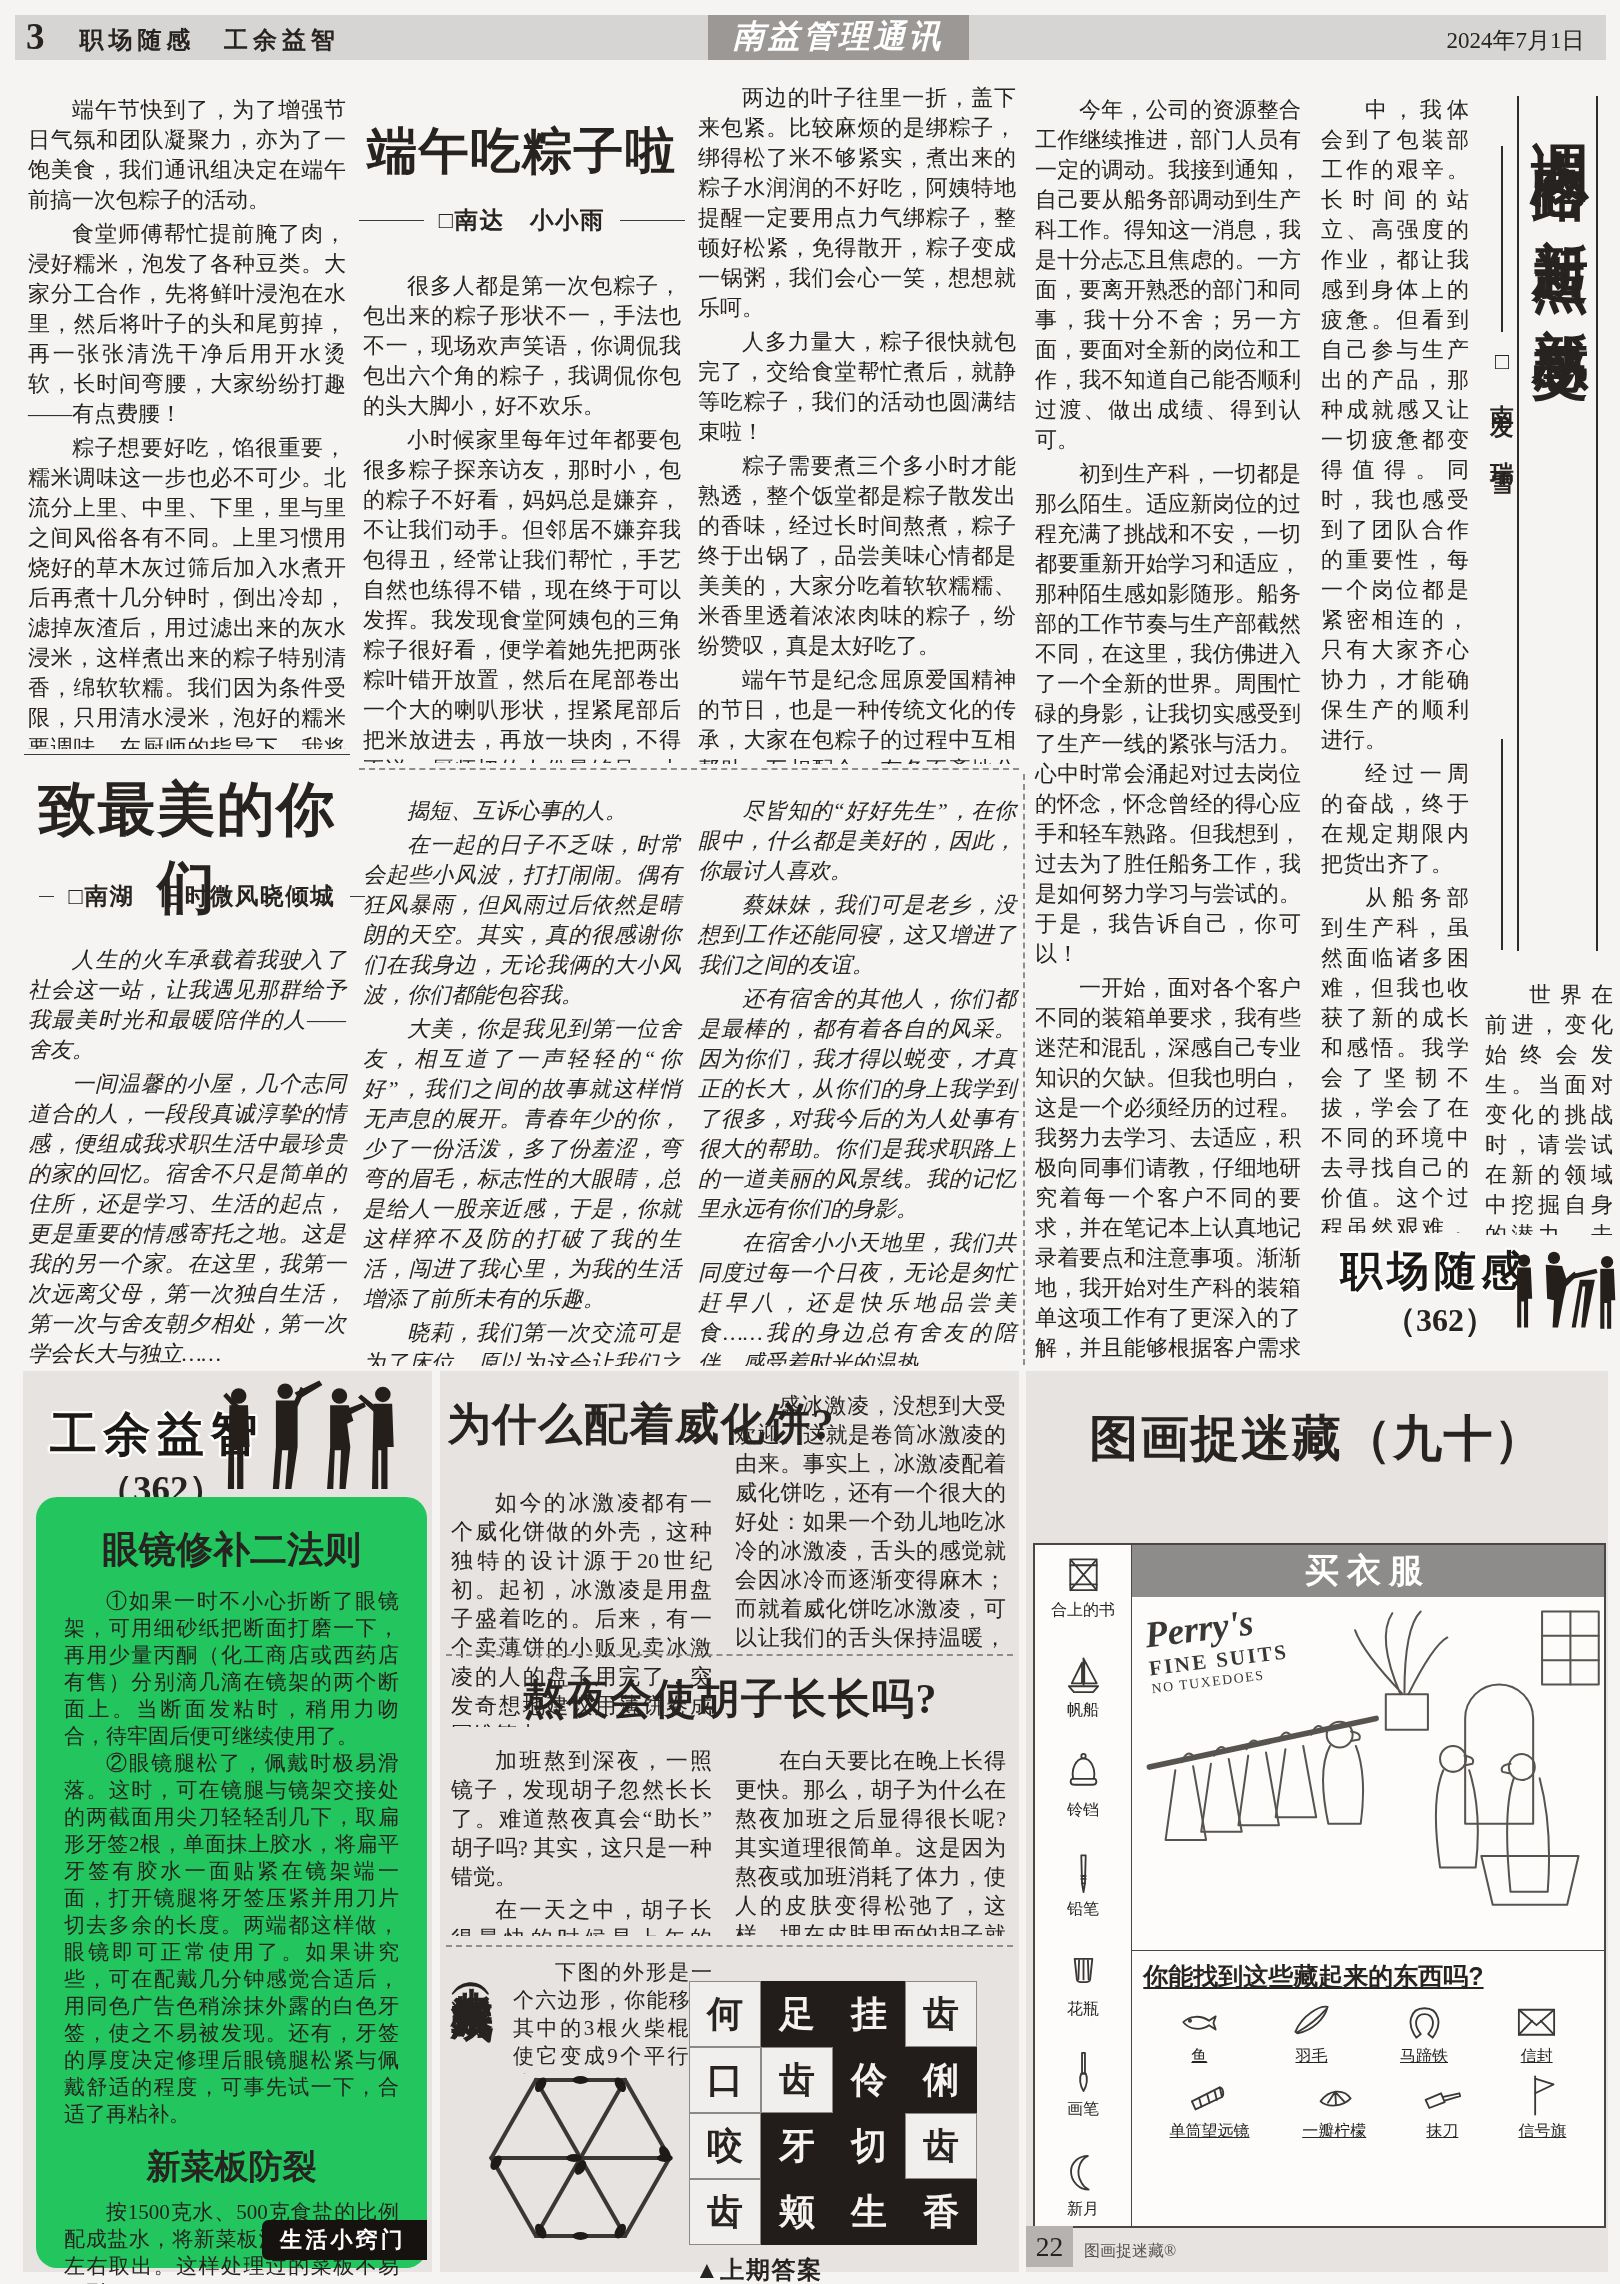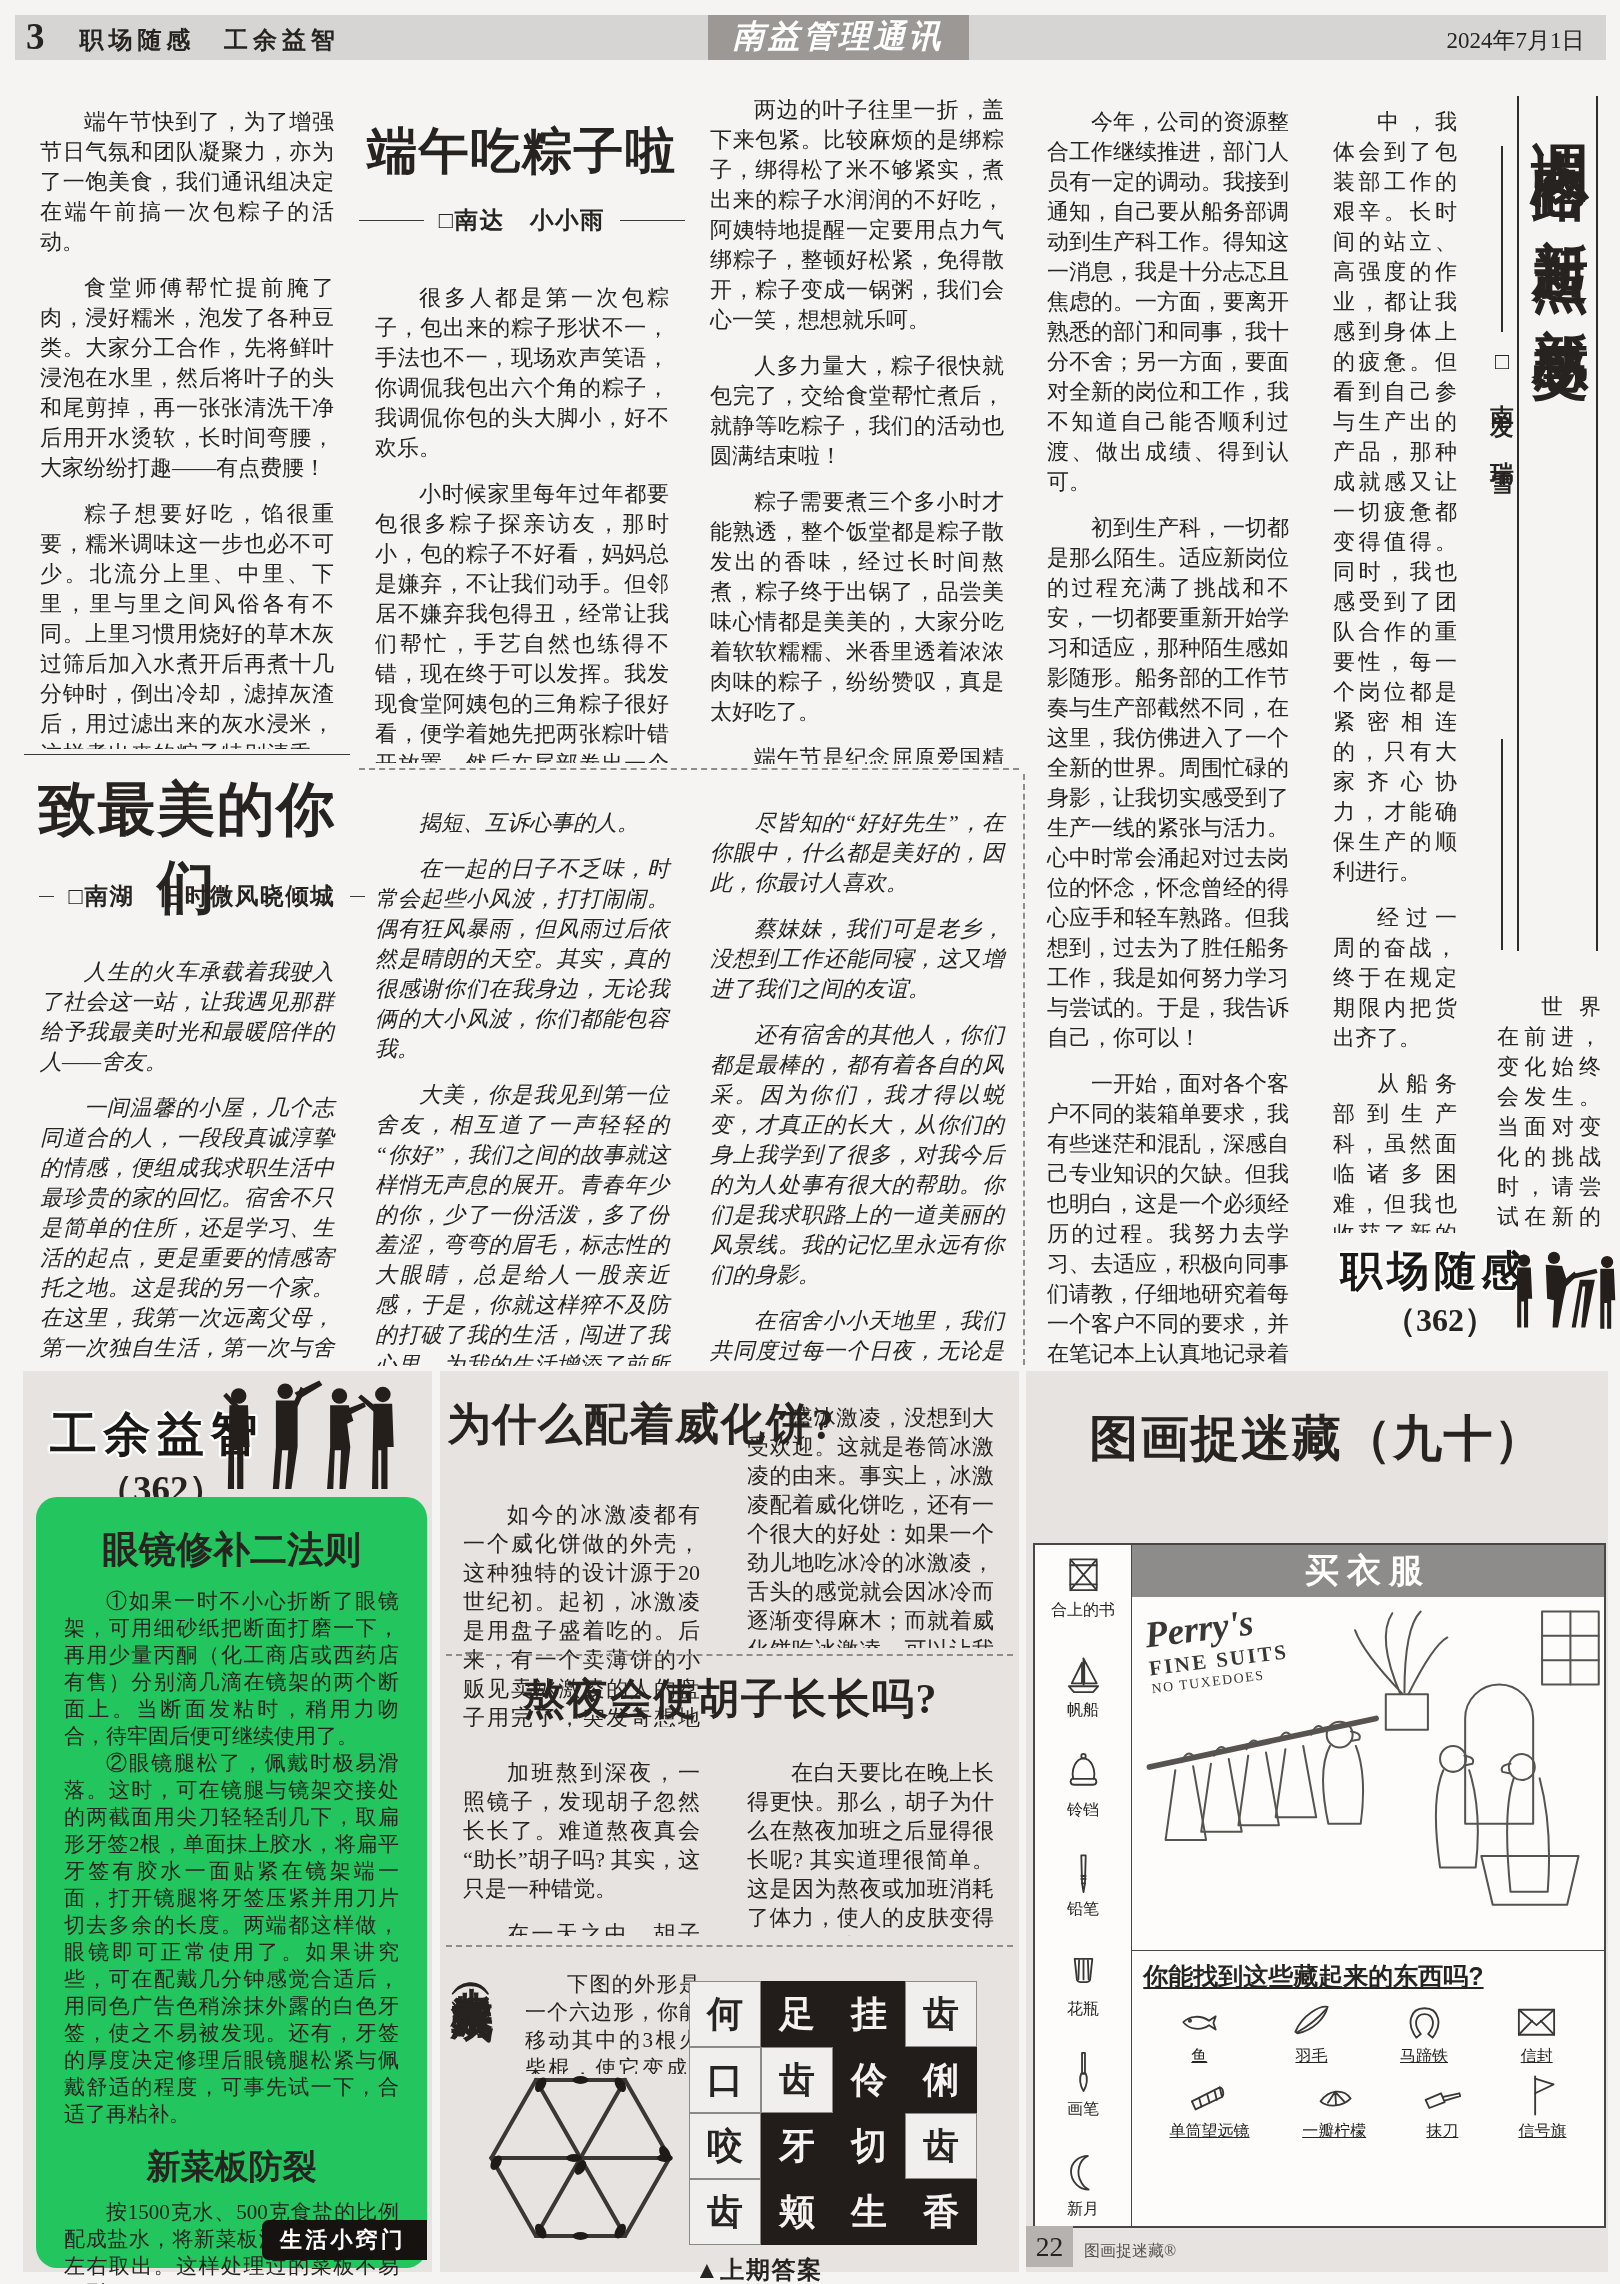--- a/index.html
+++ b/index.html
@@ -10,21 +10,21 @@
   #hdr{position:absolute;left:14.6px;top:14.6px;width:1591px;height:45px;background:#d7d5d3;}
   #pgnum{position:absolute;left:11.3px;top:0px;font-size:37px;font-weight:900;}
   #sections{position:absolute;left:65px;top:9.7px;font-size:24px;font-weight:700;letter-spacing:4.9px;
             font-family:"Liberation Sans","DejaVu Sans",sans-serif;}
   #masthead{position:absolute;left:693px;top:0;width:261px;height:45px;background:#9c9896;
             display:flex;align-items:center;justify-content:center;}
   #masthead span{color:#fff;font-size:32px;font-weight:900;font-style:italic;letter-spacing:3.2px;}
   #dateline{position:absolute;right:21px;top:10.5px;font-size:23px;}
   
   .col{position:absolute;font-size:22px;line-height:30px;text-align:justify;overflow:hidden;}
-  .col p{margin:16px;text-indent:2em;}
+  .col p{margin:4px;text-indent:2em;}
   .kai{font-style:italic;}
   .art-title{position:absolute;text-align:center;font-weight:900;letter-spacing:1.6px;}
   .byline{position:absolute;display:flex;align-items:center;gap:14.6px;font-size:23.5px;}
   .byline .rule{flex:1;height:0;border-top:1.6px solid #3c3936;}
   .byline .nm{white-space:nowrap;font-weight:700;letter-spacing:1.6px;}
   .dash-h{position:absolute;border-top:2.4px dashed #8f8d8b;height:0;}
   .dash-v{position:absolute;border-left:2.4px dashed #8f8d8b;width:0;}
   .vrule{position:absolute;width:1.6px;background:#2e2b28;}
   
   #vtitle{position:absolute;left:1523px;top:96px;height:859px;writing-mode:vertical-rl;

